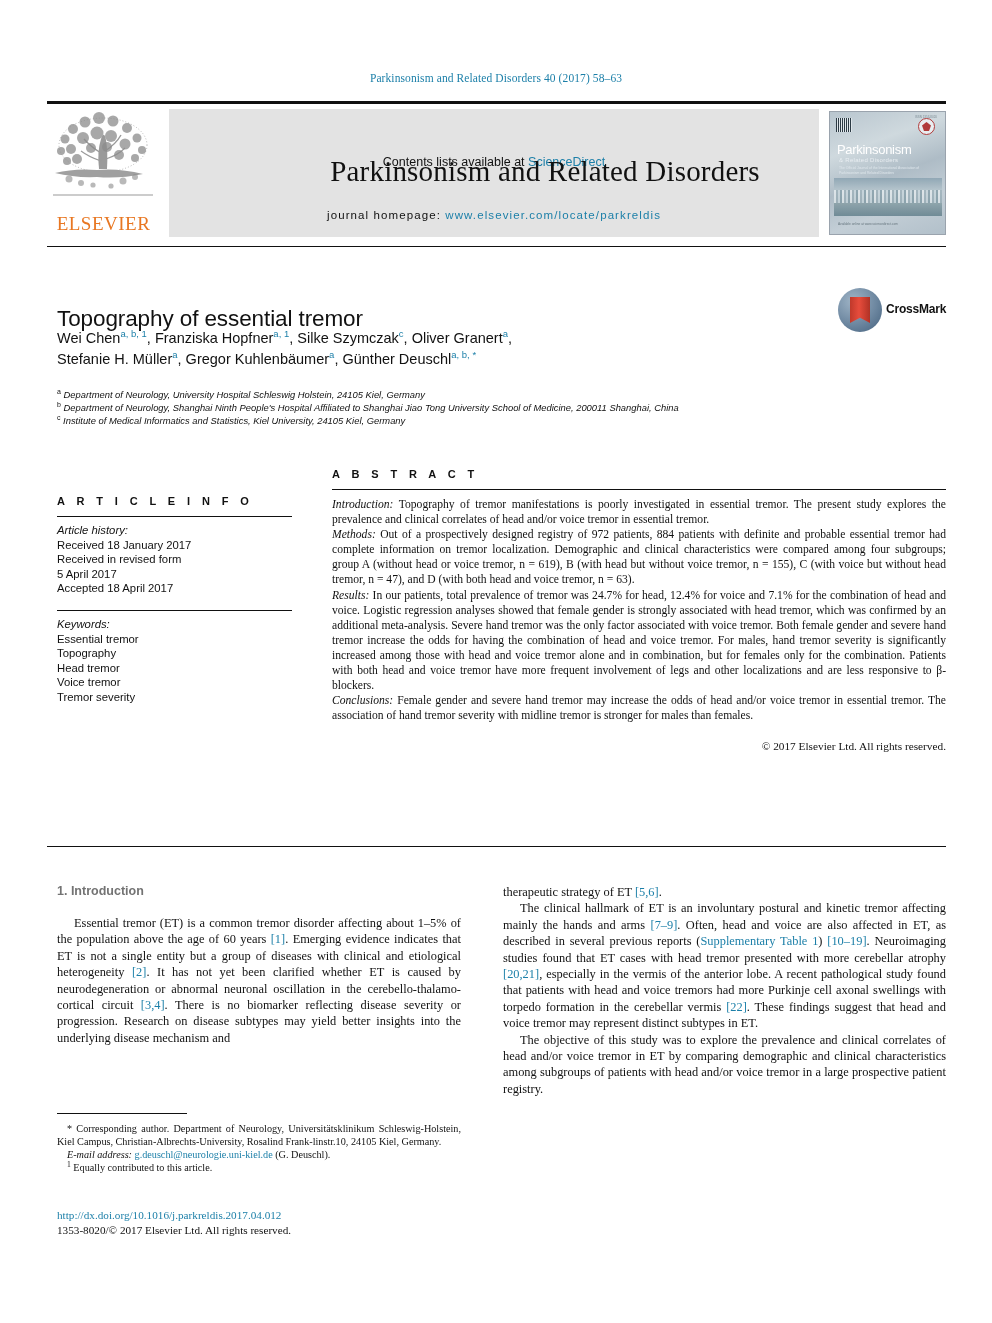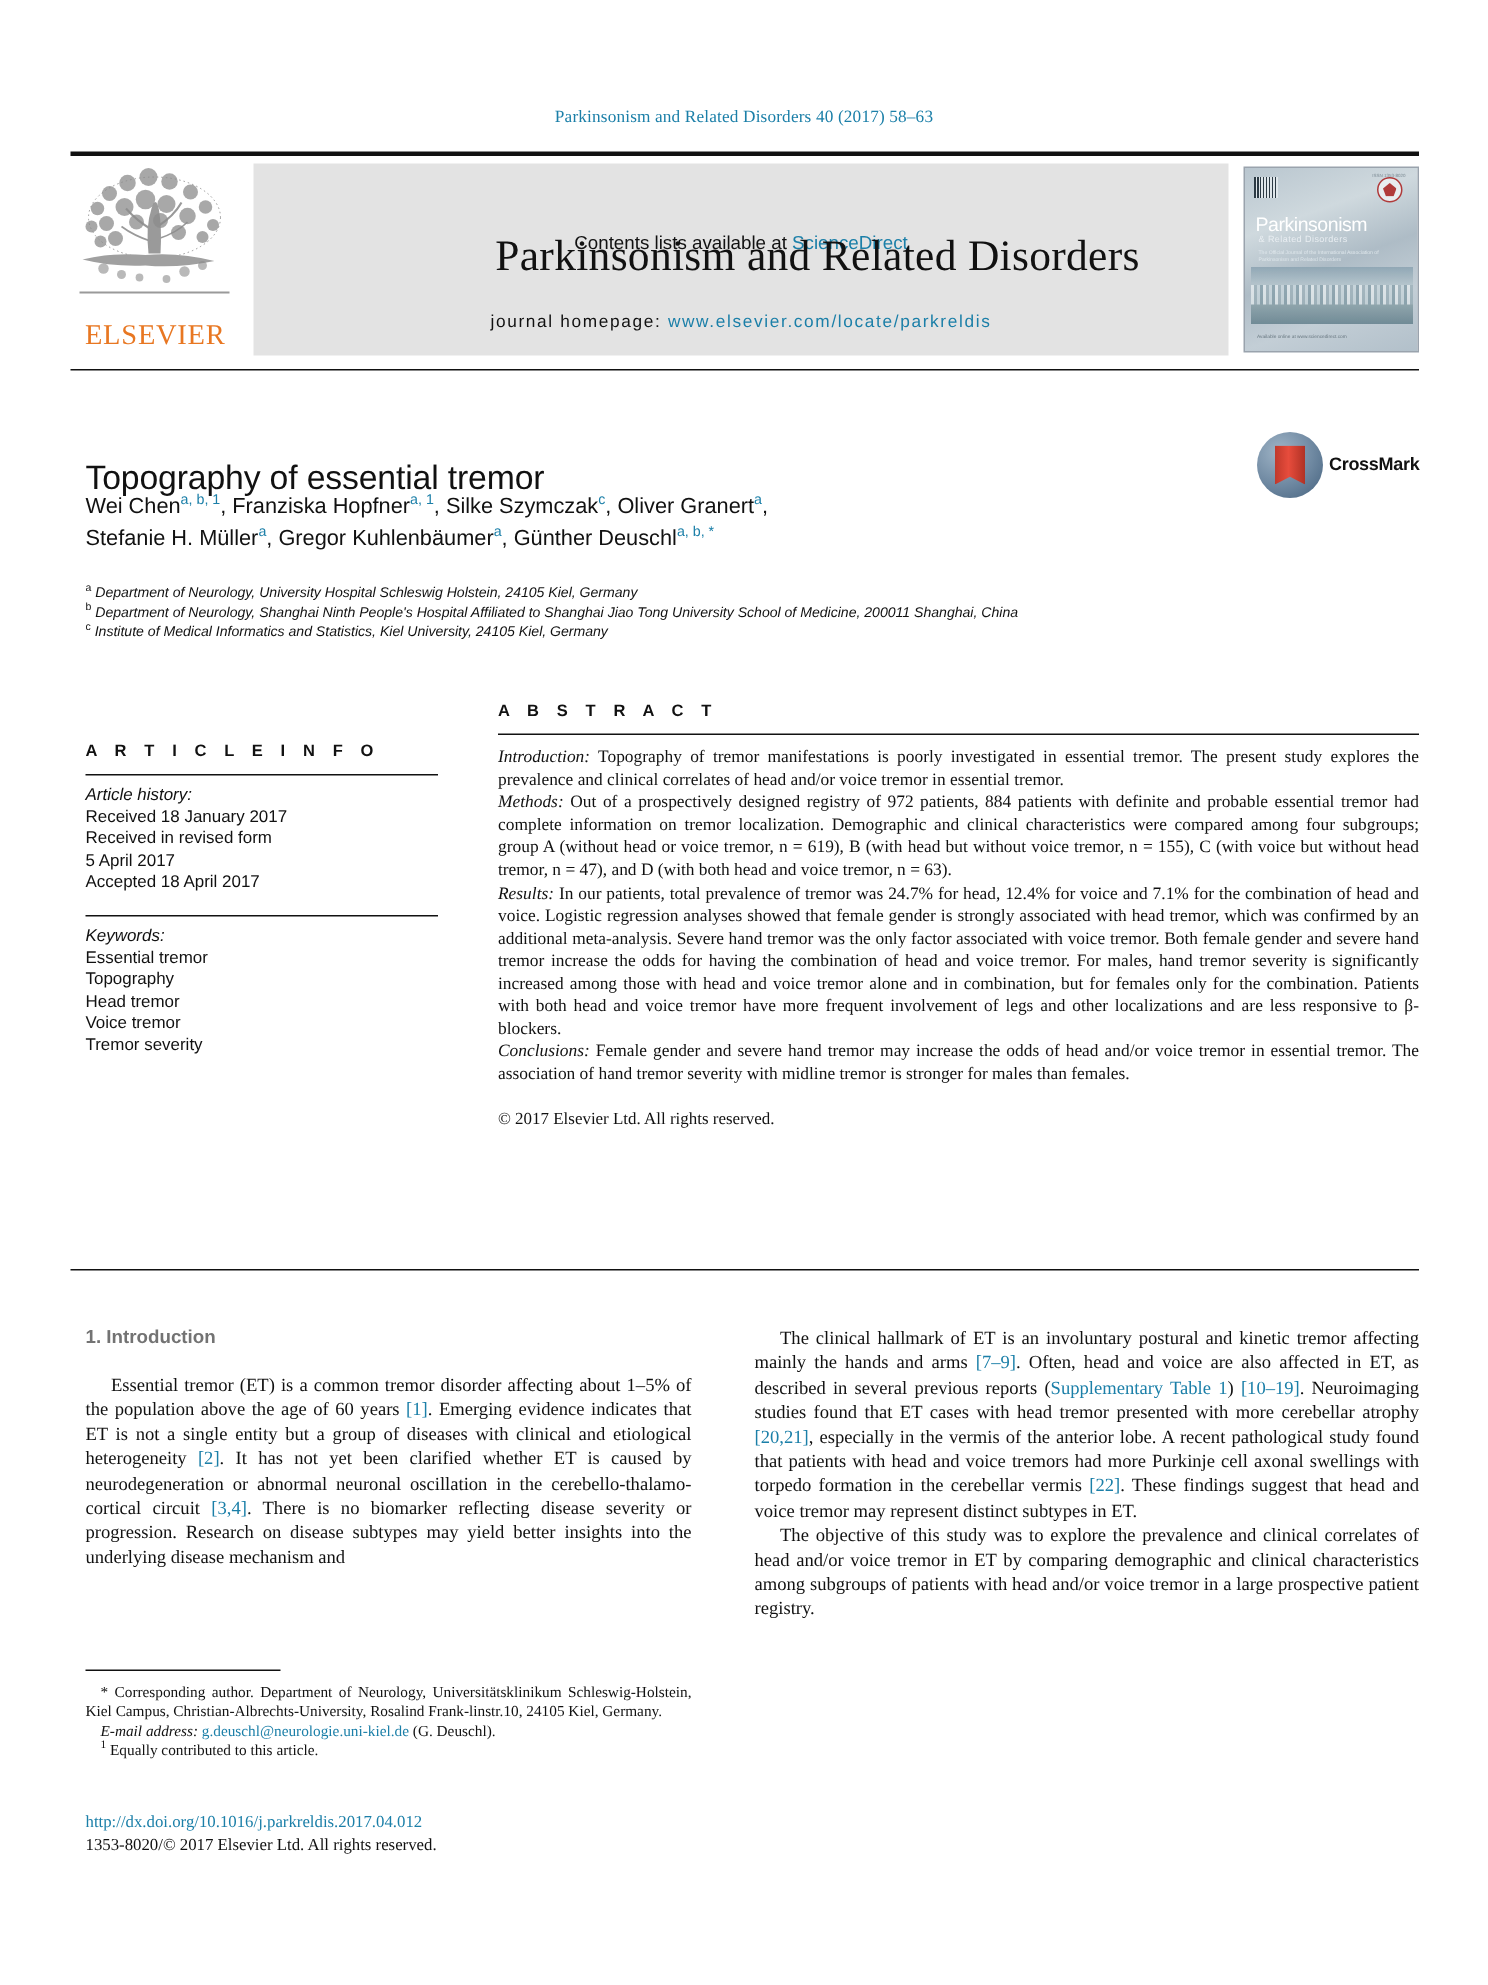--- a/index.html
+++ b/index.html
@@ -341,21 +341,21 @@
   }
   .abstract-body p {
     margin: 0;
   }
   .abstract-body .lab {
     font-style: italic;
   }
   .copyright {
     font-family: "Liberation Serif", serif;
     font-size: 11.3px;
-    text-align: left;
+    text-align: right;
     margin-top: 16px;
     color: #111;
   }
   .abs-bottom-rule {
     position: absolute;
     left: 47px; top: 846px;
     width: 899px;
     border-top: 1.6px solid #111;
   }
 
@@ -576,20 +576,21 @@
 
   <div class="col-left">
     <div class="body-head">1. Introduction</div>
     <div class="body-text">
       <p>Essential tremor (ET) is a common tremor disorder affecting about 1–5% of the population above the age of 60 years <span class="ref">[1]</span>. Emerging evidence indicates that ET is not a single entity but a group of diseases with clinical and etiological heterogeneity <span class="ref">[2]</span>. It has not yet been clarified whether ET is caused by neurodegeneration or abnormal neuronal oscillation in the cerebello-thalamo-cortical circuit <span class="ref">[3,4]</span>. There is no biomarker reflecting disease severity or progression. Research on disease subtypes may yield better insights into the underlying disease mechanism and</p>
     </div>
   </div>
 
   <div class="col-right">
     <div class="body-text">
+      <p class="cont">therapeutic strategy of ET <span class="ref">[5,6]</span>.</p>
       <p>The clinical hallmark of ET is an involuntary postural and kinetic tremor affecting mainly the hands and arms <span class="ref">[7–9]</span>. Often, head and voice are also affected in ET, as described in several previous reports (<span class="ref">Supplementary Table 1</span>) <span class="ref">[10–19]</span>. Neuroimaging studies found that ET cases with head tremor presented with more cerebellar atrophy <span class="ref">[20,21]</span>, especially in the vermis of the anterior lobe. A recent pathological study found that patients with head and voice tremors had more Purkinje cell axonal swellings with torpedo formation in the cerebellar vermis <span class="ref">[22]</span>. These findings suggest that head and voice tremor may represent distinct subtypes in ET.</p>
       <p>The objective of this study was to explore the prevalence and clinical correlates of head and/or voice tremor in ET by comparing demographic and clinical characteristics among subgroups of patients with head and/or voice tremor in a large prospective patient registry.</p>
     </div>
   </div>
 
   <div class="foot-rule"></div>
   <div class="footnotes">
     <p class="fn-ind">* Corresponding author. Department of Neurology, Universitätsklinikum Schleswig-Holstein, Kiel Campus, Christian-Albrechts-University, Rosalind Frank-linstr.10, 24105 Kiel, Germany.</p>
     <p class="fn-ind"><span class="it">E-mail address:</span> <span class="mail">g.deuschl@neurologie.uni-kiel.de</span><span> (G. Deuschl).</span></p>
     <p class="fn-ind"><sup>1</sup><span> Equally contributed to this article.</span></p>

